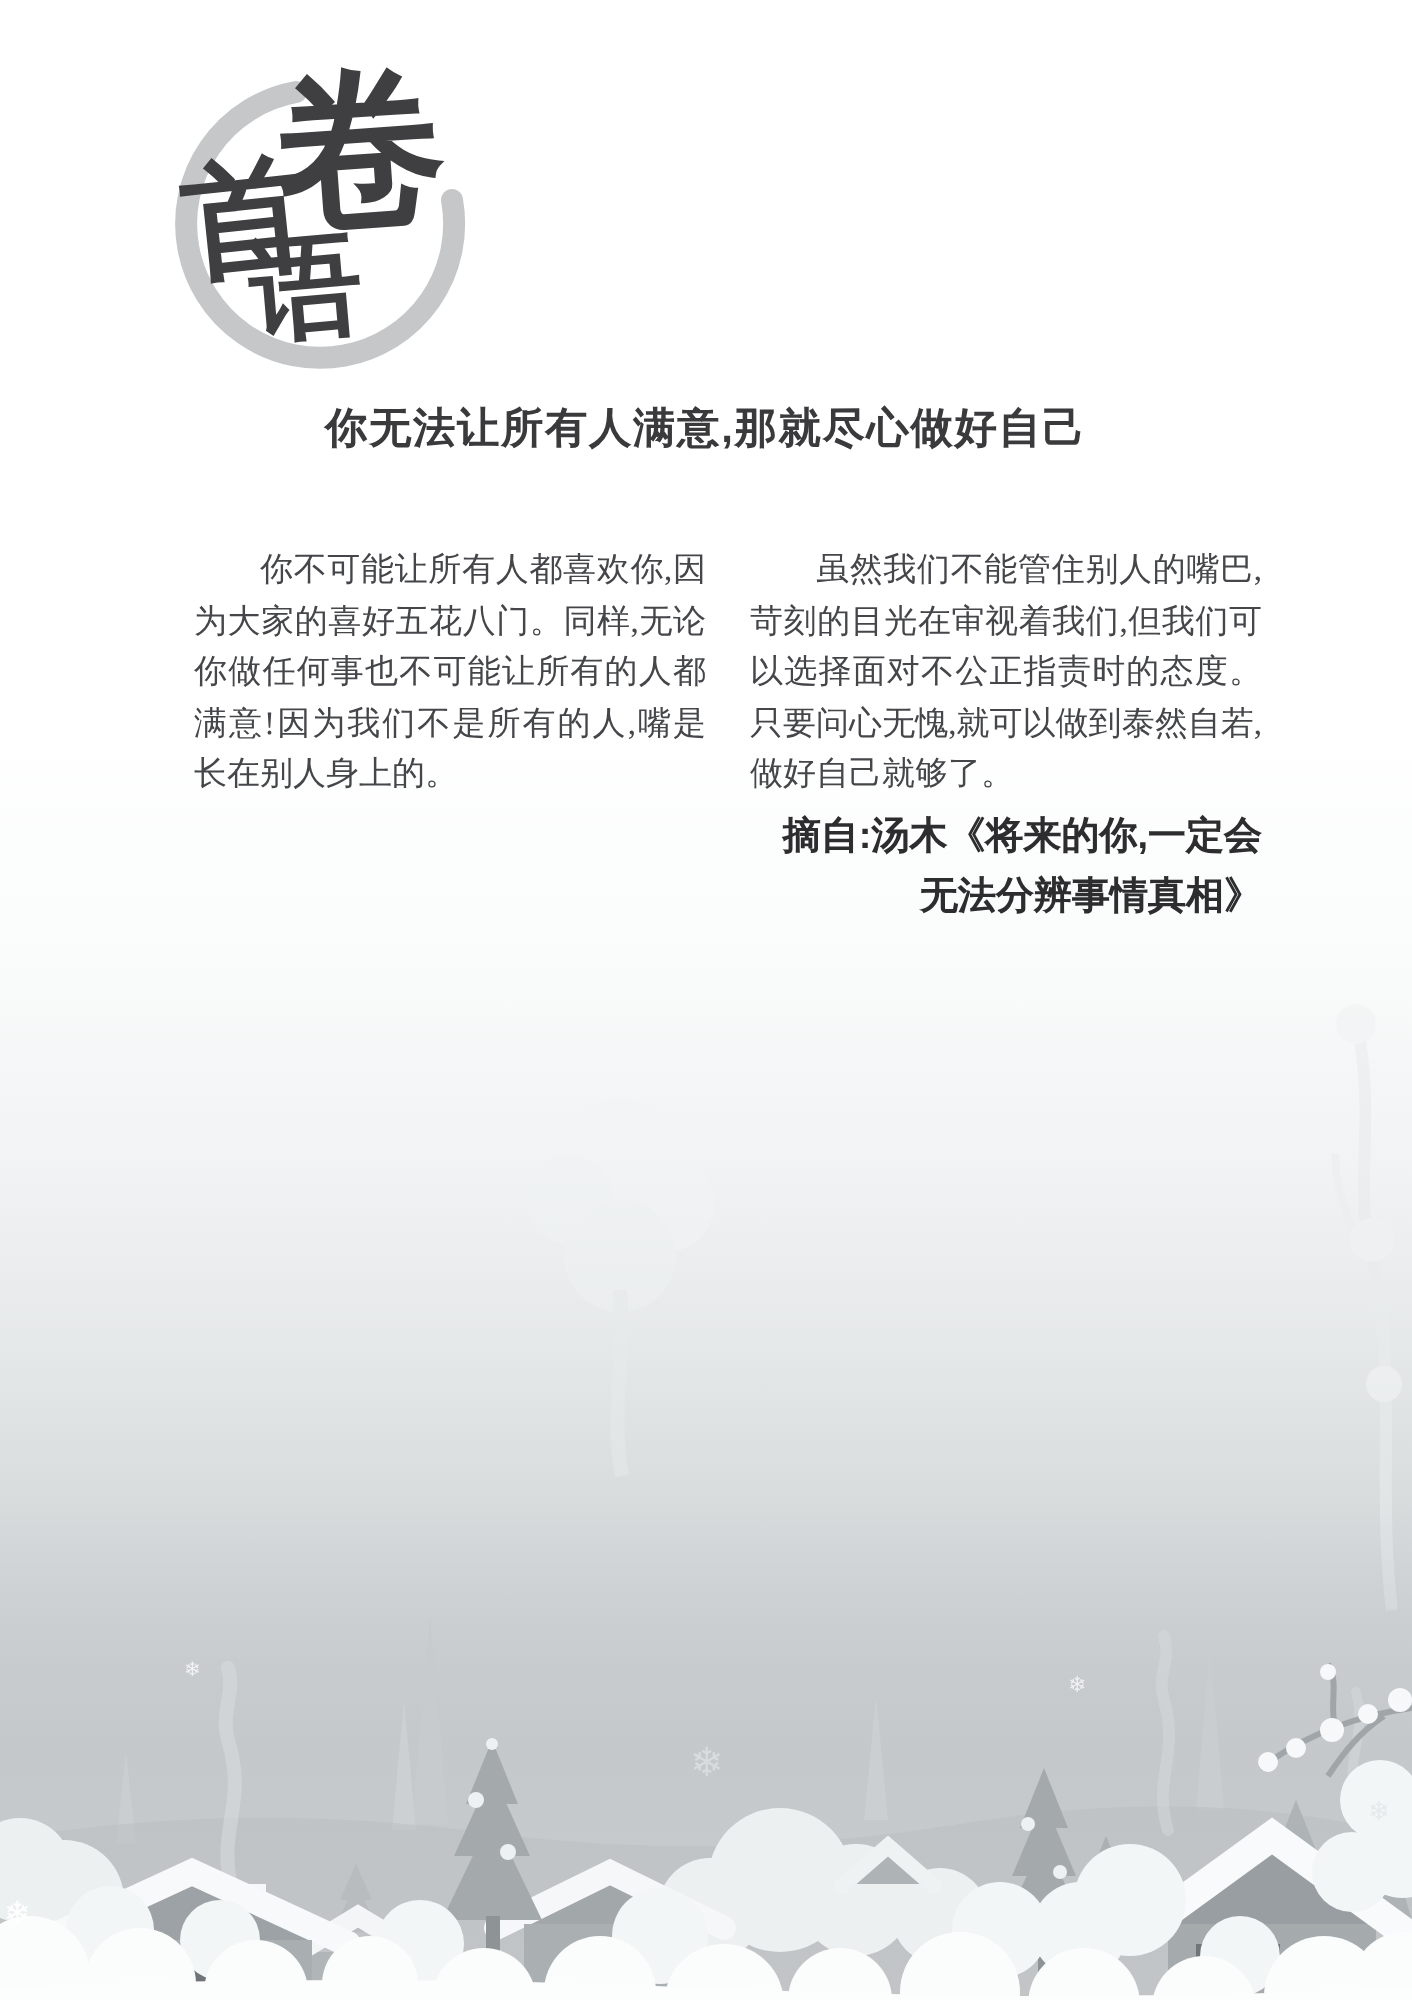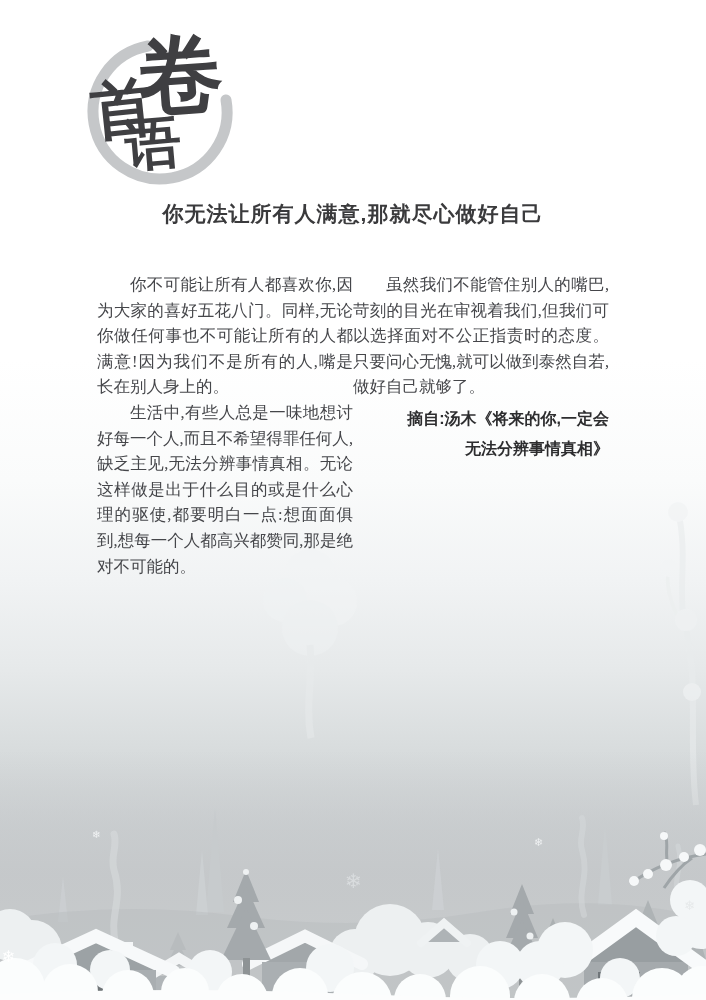--- a/index.html
+++ b/index.html
@@ -21,32 +21,32 @@
     text-anchor:middle;
   }
   .title {
     position:absolute; top:200px; left:0; right:0; z-index:3;
     margin:0; text-align:center;
     font-family:"Liberation Sans","DejaVu Sans",sans-serif;
     font-size:21px; font-weight:700; color:#3a3a3c; letter-spacing:1px;
   }
   .columns {
     position:absolute; top:272px; left:97px; width:534px; z-index:3;
-    display:flex; 
+    display:flex; gap:22px;
   }
   .col {
     width:256px;
     font-size:16.5px; line-height:25.6px; color:#45464a;
     text-align:justify;
   }
   .col p { margin:0; text-indent:2em; }
   .attribution {
     margin-top:4px;
     font-family:"Liberation Sans","DejaVu Sans",sans-serif;
-    font-weight:700; font-size:16px; line-height:30px;
+    font-weight:700; font-size:19px; line-height:30px;
     color:#2d2d2f; text-align:right;
   }
   .scene { position:absolute; left:0; bottom:0; width:706px; height:250px; z-index:1; }
 </style>
 </head>
 <body>
 
 <div class="page">
 
   <svg class="wm" style="left:225px;top:530px;opacity:.5;z-index:0" width="170" height="210" viewBox="0 0 170 210">
@@ -73,21 +73,20 @@
       <text x="123" y="131" font-size="64" transform="rotate(-6 123 108)">首</text>
       <text x="153" y="163" font-size="56" transform="rotate(-5 153 142)">语</text>
     </svg>
   </div>
 
   <h1 class="title">你无法让所有人满意,那就尽心做好自己</h1>
 
   <div class="columns">
     <div class="col">
       <p>你不可能让所有人都喜欢你,因为大家的喜好五花八门。同样,无论你做任何事也不可能让所有的人都满意!因为我们不是所有的人,嘴是长在别人身上的。</p>
-      <p>生活中,有些人总是一味地想讨好每一个人,而且不希望得罪任何人,缺乏主见,无法分辨事情真相。无论这样做是出于什么目的或是什么心理的驱使,都要明白一点:想面面俱到,想每一个人都高兴都赞同,那是绝对不可能的。</p>
     </div>
     <div class="col">
       <p>虽然我们不能管住别人的嘴巴,苛刻的目光在审视着我们,但我们可以选择面对不公正指责时的态度。只要问心无愧,就可以做到泰然自若,做好自己就够了。</p>
       <div class="attribution">
         <div>摘自:汤木《将来的你,一定会</div>
         <div>无法分辨事情真相》</div>
       </div>
     </div>
   </div>
 

